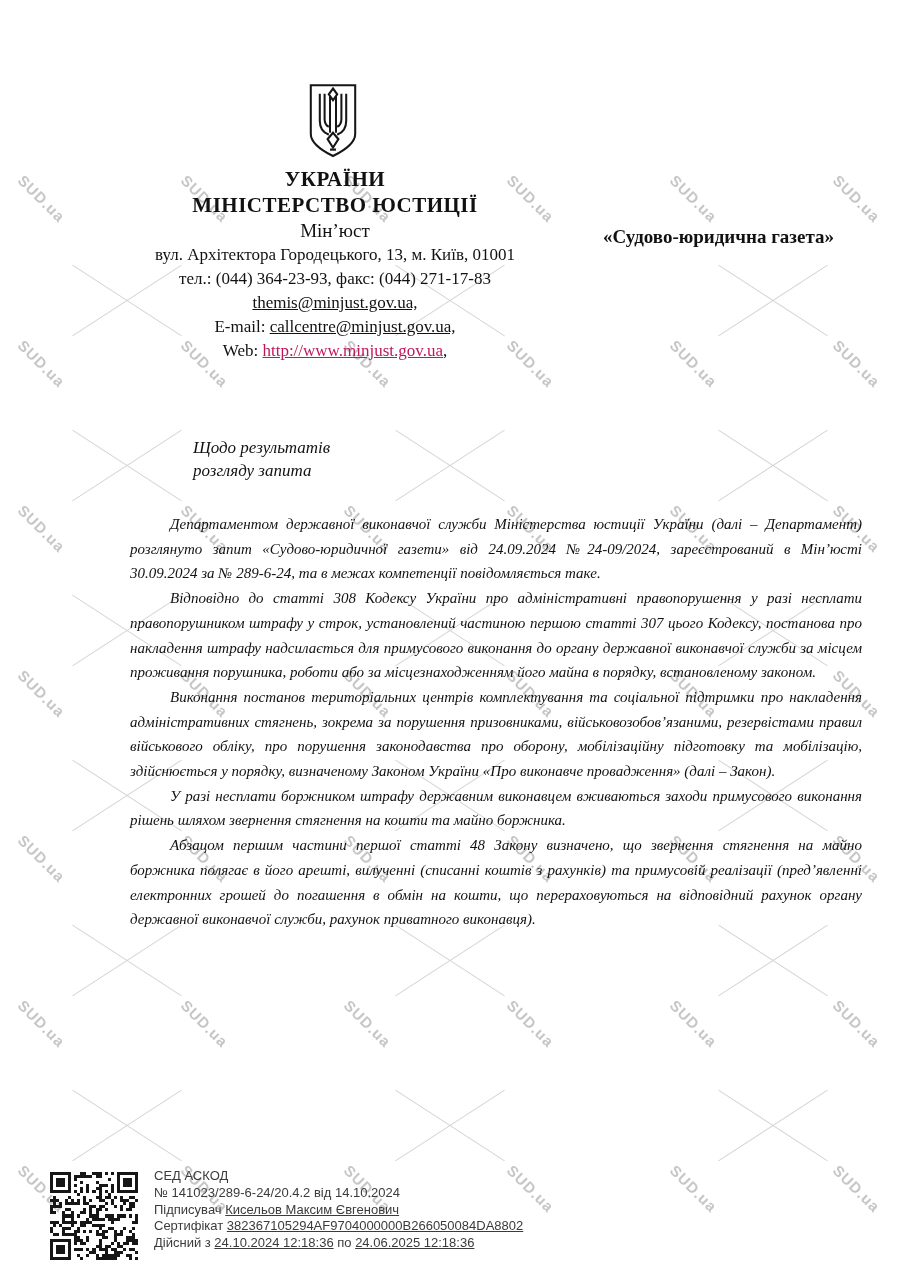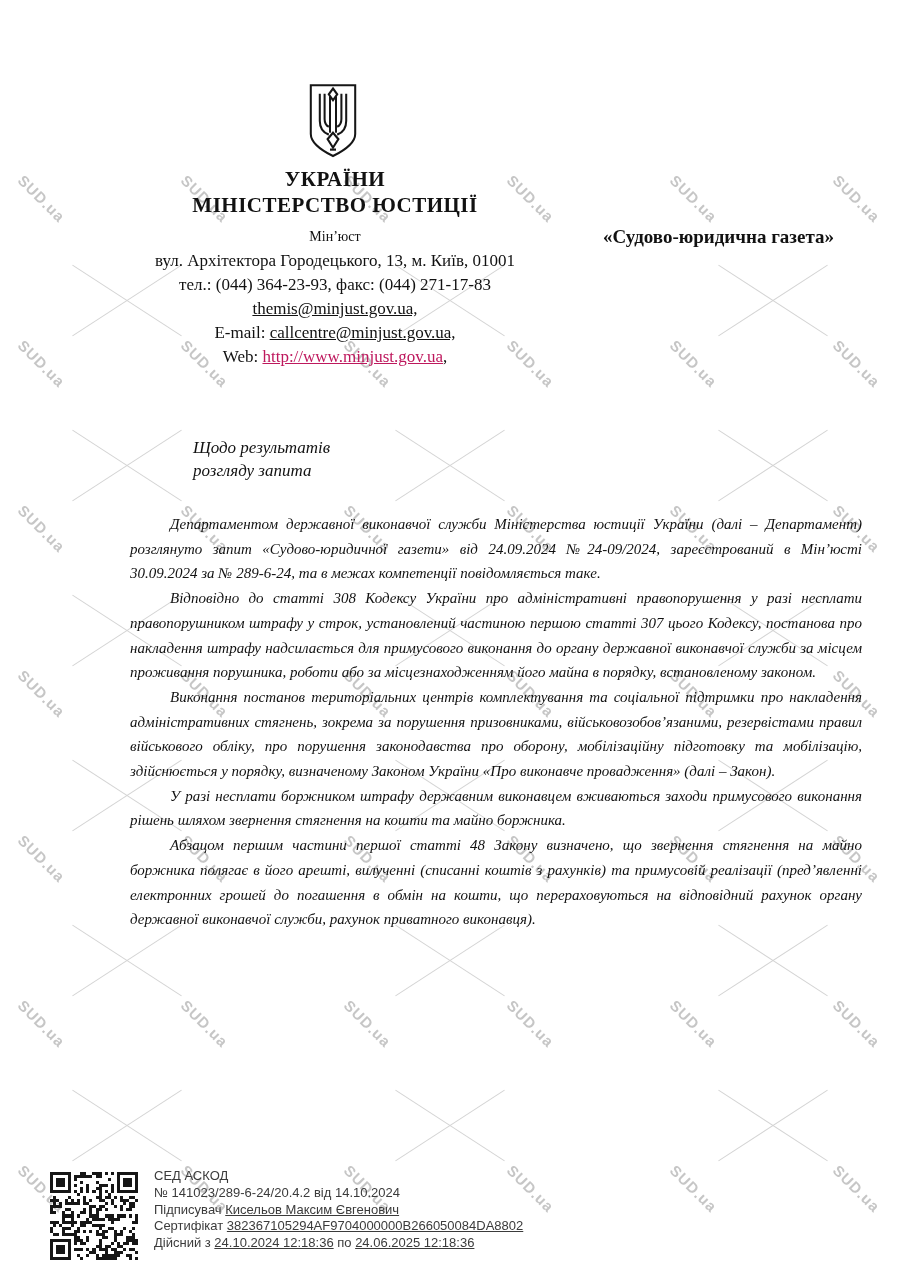--- a/index.html
+++ b/index.html
@@ -23,21 +23,21 @@
   }
   .wm-line{position:absolute;width:130px;height:1px;background:#d4d4d4;}
   
   .content{position:absolute;inset:0;z-index:1;}
   .emblem{position:absolute;left:306px;top:82px;}
   .head-block{
     position:absolute;left:85px;top:166px;width:500px;
     text-align:center;
   }
   .ministry{font-weight:bold;font-size:21px;line-height:26px;letter-spacing:.5px;}
-  .shortname{font-size:14px;line-height:25px;margin-top:6px;}
+  .shortname{font-size:19px;line-height:25px;margin-top:0;}
   .addr{font-size:17px;line-height:24px;}
   .u{text-decoration:underline;}
   .link{color:#be185d;text-decoration:underline;cursor:pointer;}
   .recipient{
     position:absolute;top:226px;right:71px;
     font-weight:bold;font-size:19px;
   }
   .subject{
     position:absolute;left:193px;top:436px;
     font-style:italic;font-size:17px;line-height:23px;

